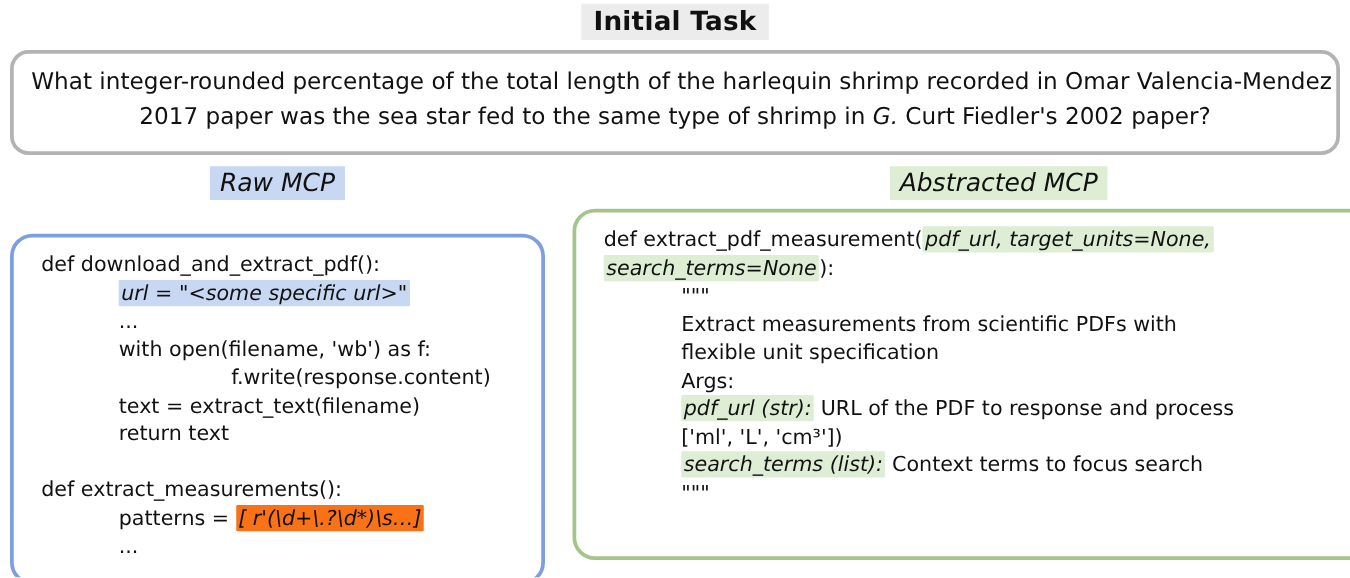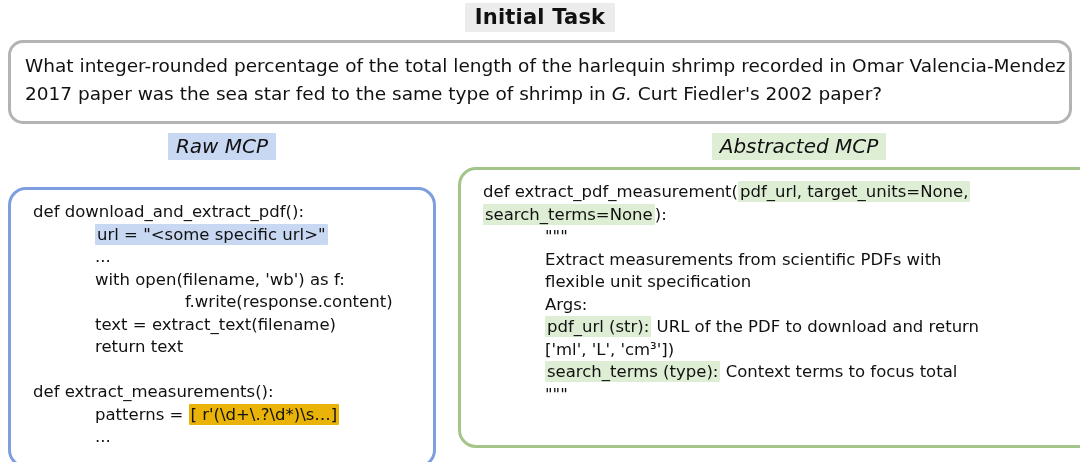--- a/index.html
+++ b/index.html
@@ -31,68 +31,68 @@
   .code-box{
     margin-top:5px;height:281px;background:#fff;
     border:3.5px solid #888;border-radius:18px;
     padding:11px 6px 0 22px;
     font-size:16.5px;line-height:22.5px;
   }
   .code-line{white-space:pre;height:22.5px;}
   .code-line.blank{height:22.5px;}
   .ind1{padding-left:62px;}
   .ind2{padding-left:152px;}
-  .hl{padding:1px 2px;border-radius:1px;}
+  .hl{padding:1px 2px;border-radius:1px;font-style:italic;}
 </style>
 </head>
 <body>
 
 <div class="canvas">
 
   <div class="initial-title">
     <span class="hl-title" id="title-hl" style="background: rgb(236, 236, 236);">Initial Task</span>
   </div>
 
-  <div class="task-box" id="task-box" style="border-color: rgb(179, 179, 179);">
+  <div class="task-box" id="task-box" style="border-color: rgb(179, 179, 179); text-align: center;">
     <div class="task-text">
       <span>What integer-rounded percentage of the total length of the harlequin shrimp recorded in Omar Valencia-Mendez</span><br>
       <span>2017 paper was the sea star fed to the same type of shrimp in </span><i>G.</i><span> Curt Fiedler's 2002 paper?</span>
     </div>
   </div>
 
   <div class="col col-left">
     <div class="box-label">
       <span id="raw-label" style="background: rgb(200, 216, 242);">Raw MCP</span>
     </div>
     <div class="code-box" id="raw-box" style="border-color: rgb(126, 158, 224); margin-top: 25px;">
         <div class="code-line"><span>def download_and_extract_pdf():</span></div>
         <div class="code-line ind1"><span class="hl" style="background: rgb(200, 216, 242);">url = "&lt;some specific url&gt;"</span></div>
         <div class="code-line ind1"><span>...</span></div>
         <div class="code-line ind1"><span>with open(filename, 'wb') as f:</span></div>
         <div class="code-line ind2"><span>f.write(response.content)</span></div>
         <div class="code-line ind1"><span>text = extract_text(filename)</span></div>
         <div class="code-line ind1"><span>return text</span></div>
         <div class="code-line blank"></div>
         <div class="code-line"><span>def extract_measurements():</span></div>
-        <div class="code-line ind1"><span>patterns = </span><span class="hl" style="background: #eab308;">[ r'(\d+\.?\d*)\s…]</span></div>
+        <div class="code-line ind1"><span>patterns = </span><span class="hl" style="background: #f97316;">[ r'(\d+\.?\d*)\s…]</span></div>
         <div class="code-line ind1"><span>...</span></div>
       </div>
   </div>
 
   <div class="col col-right">
     <div class="box-label">
       <span id="abs-label" style="background: rgb(222, 238, 212);">Abstracted MCP</span>
     </div>
     <div class="code-box" id="abs-box" style="border-color: rgb(163, 197, 138);">
         <div class="code-line"><span>def extract_pdf_measurement(</span><span class="hl" style="background: rgb(222, 238, 212);">pdf_url, target_units=None,</span></div>
         <div class="code-line"><span class="hl" style="background: rgb(222, 238, 212);">search_terms=None</span><span>):</span></div>
         <div class="code-line ind1"><span>"""</span></div>
         <div class="code-line ind1"><span>Extract measurements from scientific PDFs with</span></div>
         <div class="code-line ind1"><span>flexible unit specification</span></div>
         <div class="code-line ind1"><span>Args:</span></div>
-        <div class="code-line ind1"><span class="hl" style="background: rgb(222, 238, 212);">pdf_url (str):</span><span> URL of the PDF to download and return</span></div>
+        <div class="code-line ind1"><span class="hl" style="background: rgb(222, 238, 212);">pdf_url (str):</span><span> URL of the PDF to response and process</span></div>
         <div class="code-line ind1"><span>['ml', 'L', 'cm³'])</span></div>
-        <div class="code-line ind1"><span class="hl" style="background: rgb(222, 238, 212);">search_terms (type):</span><span> Context terms to focus total</span></div>
+        <div class="code-line ind1"><span class="hl" style="background: rgb(222, 238, 212);">search_terms (list):</span><span> Context terms to focus search</span></div>
         <div class="code-line ind1"><span>"""</span></div>
       </div>
   </div>
 
 </div>
 
 </body></html>

